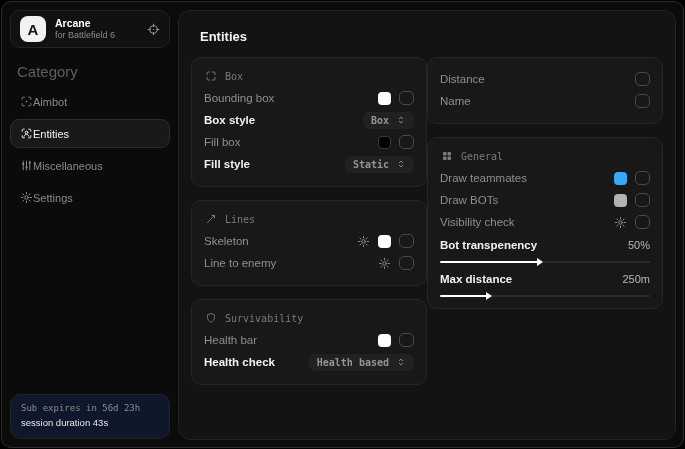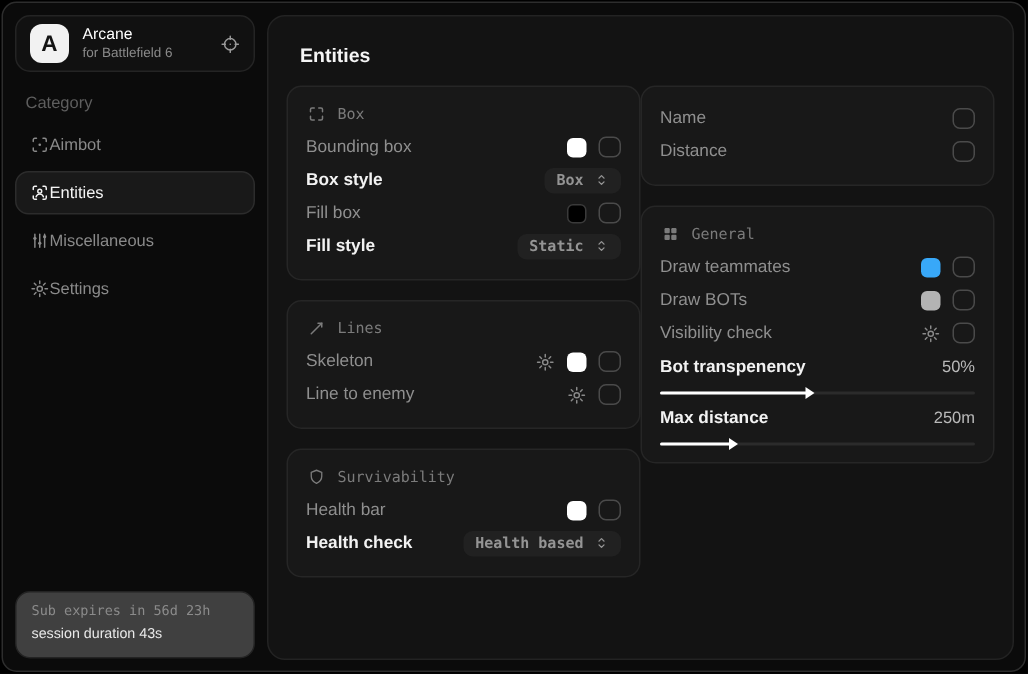--- a/index.html
+++ b/index.html
@@ -20,36 +20,36 @@
     display:flex; align-items:center; gap:9px;
     background:#111111; border:1px solid #242424; border-radius:10px;
     padding:6px 9px; height:38px;
   }
   .avatar {
     width:26px; height:26px; border-radius:8px; background:#f2f2f2;
     color:#141414; font-weight:700; font-size:15px;
     display:flex; align-items:center; justify-content:center; flex:0 0 auto;
   }
   .brand-text { line-height:1.25; }
-  .brand-title { color:#ffffff; font-size:10.5px; font-weight:400; }
+  .brand-title { color:#ffffff; font-size:10.5px; font-weight:700; }
   .brand-sub { color:#8a8a8a; font-size:9px; }
   .brand-ico { margin-left:auto; color:#9a9a9a; display:flex; }
 
-  .cat-label { margin:15px 7px 7px; color:#5e5e5e; font-size:11px; }
+  .cat-label { margin:15px 7px 7px; color:#5e5e5e; font-size:15px; }
 
   .nav-item {
     display:flex; align-items:center; gap:0;
     padding:7px 9px; margin-bottom:3px; border-radius:9px; border:1px solid transparent;
     color:#8a8a8a; font-size:11px; cursor:pointer;
   }
   .nav-item.sel { background:#191919; border-color:#2c2c2c; color:#f5f5f5; }
   .nav-ico { display:flex; flex:0 0 auto; }
 
   .side-footer {
-    margin-top:auto; background:#404040; border:1px solid #232323; border-radius:10px;
+    margin-top:auto; background:#0f172a; border:1px solid #232323; border-radius:10px;
     padding:7px 10px 8px; line-height:1.5;
   }
   .foot-1 { color:#8b8b8b; font-family:"DejaVu Sans Mono", monospace; font-size:9px; }
   .foot-2 { color:#e9e9e9; font-size:9.5px; font-weight:400; }
 
   
   .main {
     position:absolute; left:176px; top:8px; right:7px; bottom:7px;
     background:#131313; border:1px solid #232323; border-radius:12px;
     padding:10px 12px 12px;
@@ -338,28 +338,28 @@
             </span>
           </div>
         </div>
       </div>
 
       <div class="col">
 
         <div class="card">
 
           <div class="row">
+            <span>Distance</span>
+            <span class="ctrls">
+              <span class="checkbox"></span>
+            </span>
+          </div>
+
+          <div class="row">
             <span>Name</span>
-            <span class="ctrls">
-              <span class="checkbox"></span>
-            </span>
-          </div>
-
-          <div class="row">
-            <span>Distance</span>
             <span class="ctrls">
               <span class="checkbox"></span>
             </span>
           </div>
         </div>
 
         <div class="card">
           <div class="card-head">
             <span>
               <svg width="12" height="12" viewBox="0 0 24 24">

